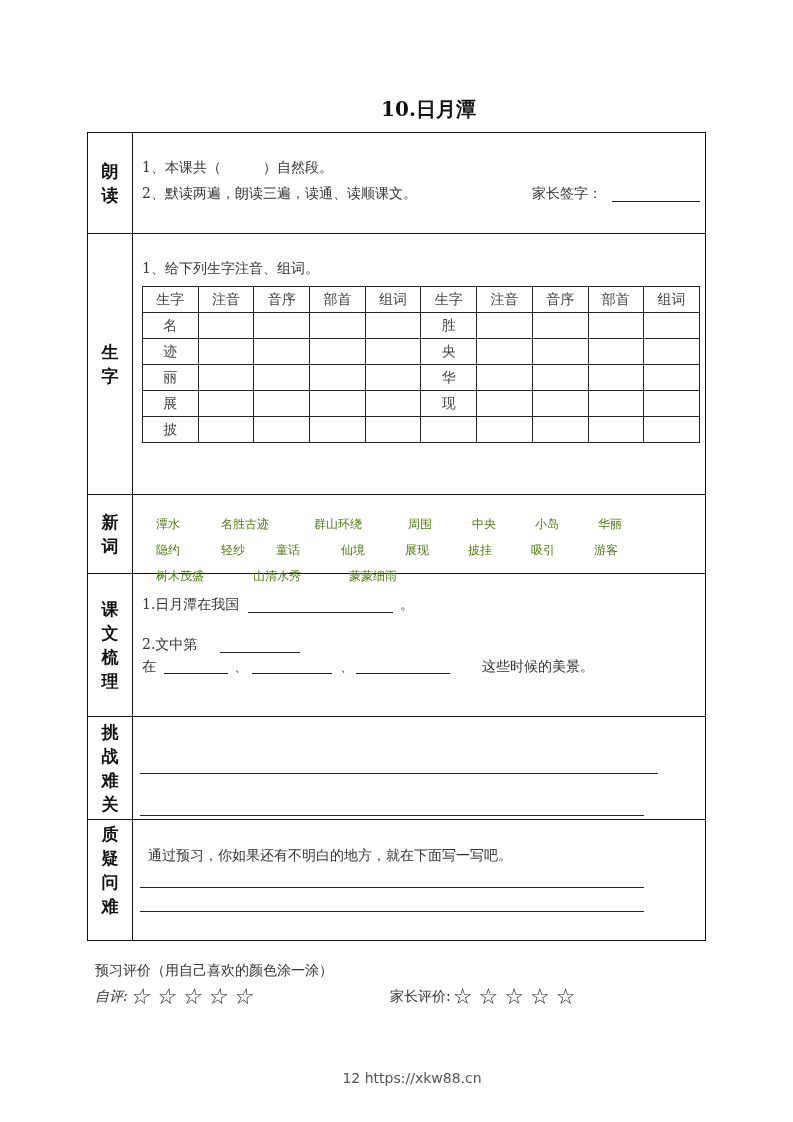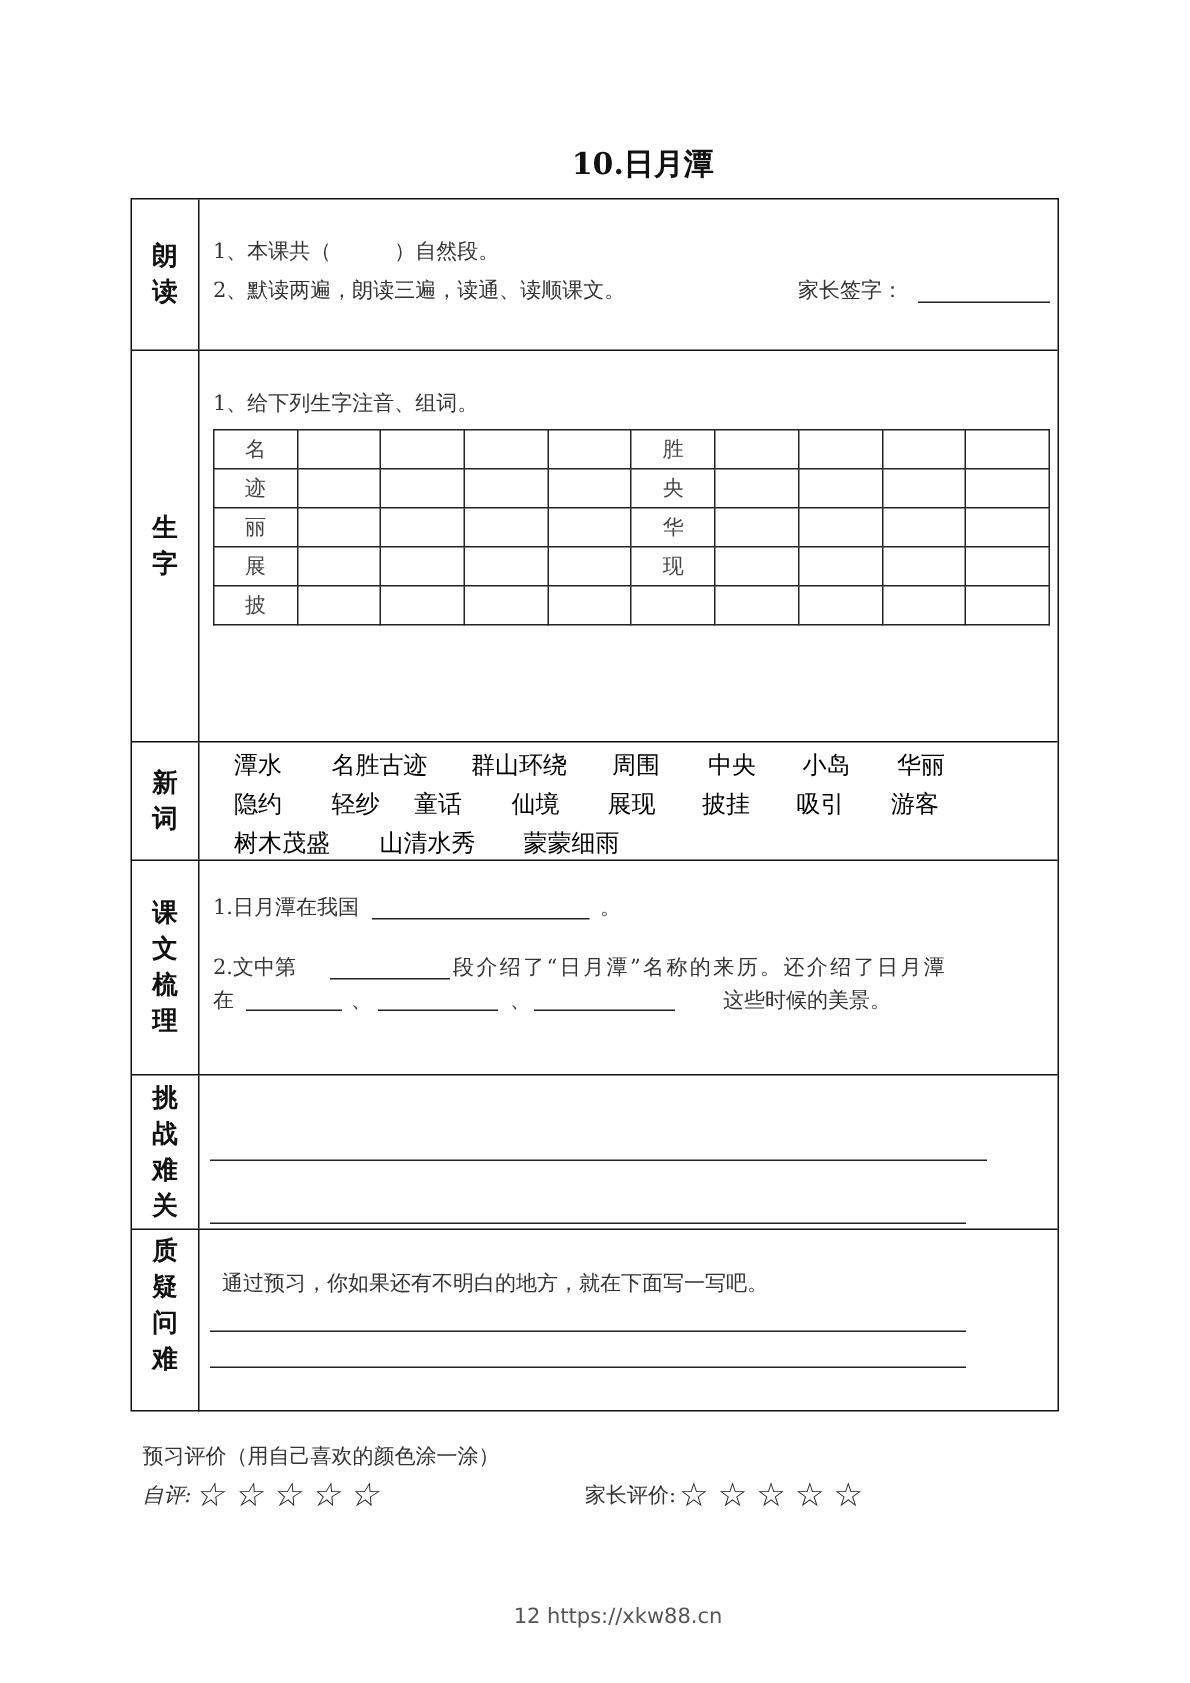--- a/index.html
+++ b/index.html
@@ -6,21 +6,21 @@
 body{width:793px;height:1122px;background:#fff;font-family:"DejaVu Serif","Liberation Serif",serif;color:#222;position:relative;overflow:hidden;}
 .title{position:absolute;top:96px;left:0;width:793px;text-align:center;font-size:20px;font-weight:bold;color:#111;margin-left:32px;}
 .outer{position:absolute;left:87px;top:132px;width:619px;height:809px;border:1px solid #111;}
 .row{position:absolute;left:0;width:617px;border-bottom:1px solid #111;}
 .label{position:absolute;left:0;top:0;width:45px;height:100%;border-right:1px solid #111;display:flex;flex-direction:column;align-items:center;justify-content:center;font-family:"DejaVu Sans","Liberation Sans",sans-serif;font-weight:bold;font-size:17px;line-height:24px;color:#111;}
 .content{position:absolute;left:46px;top:0;right:0;height:100%;font-size:14px;}
 .t{position:absolute;white-space:nowrap;font-size:14px;color:#333;}
 .uline{position:absolute;border-bottom:1px solid #222;height:1px;}
 table.g{position:absolute;left:8px;top:52px;border-collapse:collapse;width:558px;}
 table.g td{border:1px solid #222;height:26px;text-align:center;font-size:14px;color:#444;width:55.8px;}
-.words{position:absolute;left:22px;top:2px;font-size:16px;color:#000000;}
+.words{position:absolute;left:22px;top:16px;font-size:12px;color:#4d7c0f;}
 .wl{height:26px;line-height:26px;white-space:nowrap;}
 .wl span{display:inline-block;}
 .foot{position:absolute;font-size:14px;color:#333;white-space:nowrap;}
 .stars span{font-size:22px;margin-right:6px;color:#222;}
 .pageno{position:absolute;top:1070px;left:0;width:793px;text-align:center;font-family:"DejaVu Sans","Liberation Sans",sans-serif;font-size:14px;color:#555;padding-left:31px;}
 </style>
 </head>
 <body>
 
 <div class="title">10.日月潭</div>
@@ -42,20 +42,32 @@
 
   <div class="row" style="top:101px;height:261px;">
     <div class="label">
       <span>生</span>
       <span>字</span>
     </div>
     <div class="content">
       <div class="t" style="left:8px;top:26px;">1、给下列生字注音、组词。</div>
       <table class="g">
         <tbody>
+            <tr>
+          <td>生字</td>
+          <td>注音</td>
+          <td>音序</td>
+          <td>部首</td>
+          <td>组词</td>
+          <td>生字</td>
+          <td>注音</td>
+          <td>音序</td>
+          <td>部首</td>
+          <td>组词</td>
+        </tr>
         <tr>
           <td>名</td>
           <td></td>
               <td></td>
               <td></td>
               <td></td>
           <td>胜</td>
           <td></td>
               <td></td>
               <td></td>
@@ -141,21 +153,20 @@
       <span>梳</span>
       <span>理</span>
     </div>
     <div class="content">
       <div class="t" style="left:8px;top:22px;">1.日月潭在我国</div>
       <div class="uline" style="left:114px;top:38px;width:145px;"></div>
       <div class="t" style="left:266px;top:22px;">。</div>
 
       <div class="t" style="left:8px;top:62px;">2.文中第</div>
       <div class="uline" style="left:86px;top:78px;width:80px;"></div>
-      <div class="t" style="left:168px;top:62px;letter-spacing:1.6px;">段介绍了“日月潭”名称的来历。还介绍了日月潭</div>
 
       <div class="t" style="left:8px;top:84px;">在</div>
       <div class="uline" style="left:30px;top:99px;width:64px;"></div>
       <div class="t" style="left:100px;top:84px;">、</div>
       <div class="uline" style="left:118px;top:99px;width:80px;"></div>
       <div class="t" style="left:206px;top:84px;">、</div>
       <div class="uline" style="left:222px;top:99px;width:94px;"></div>
       <div class="t" style="left:326px;top:84px;margin-left:22px;">这些时候的美景。</div>
     </div>
   </div>

